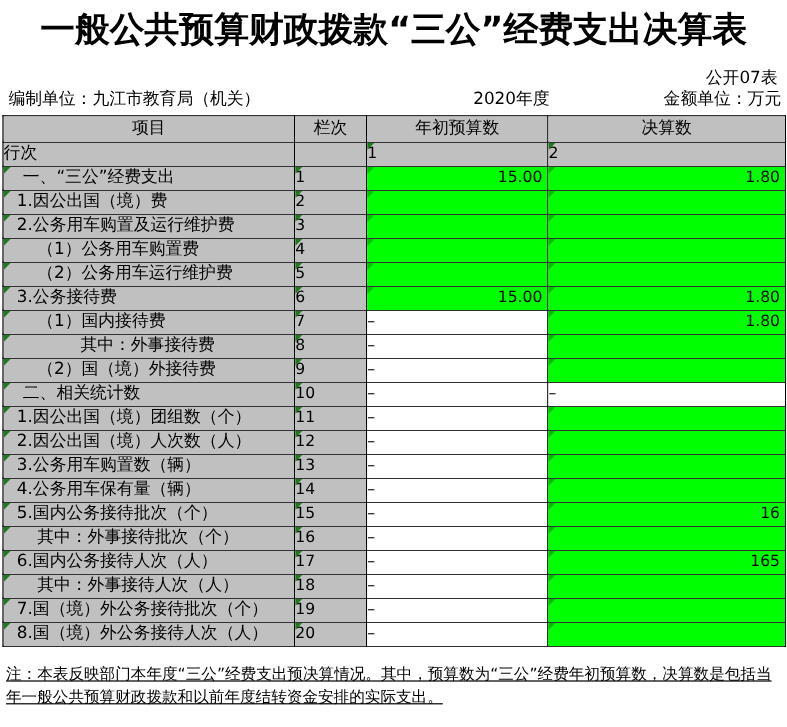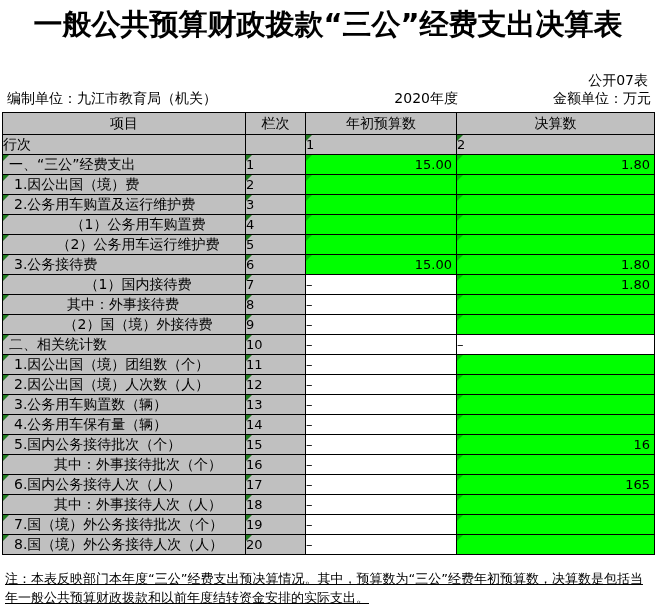--- a/index.html
+++ b/index.html
@@ -16,21 +16,21 @@
     background:#ffffff;
     font-family:"DejaVu Sans","Liberation Sans",sans-serif;
     color:#000;
   }
   .page{width:656px;height:606px;position:relative;overflow:hidden;background:#fff;}
   .title{
     padding-top:5px;height:52px;
     text-align:center;font-size:29px;font-weight:bold;
     white-space:nowrap;letter-spacing:0;
   }
-  .pub-code{height:18px;margin-top:20px;text-align:right;padding-right:8px;font-size:14px;}
+  .pub-code{height:18px;margin-top:4px;text-align:right;padding-right:8px;font-size:14px;}
   .meta-row{position:relative;height:20px;font-size:14px;}
   .meta-left{position:absolute;left:7px;top:0;}
   .meta-year{position:absolute;left:307px;top:0;width:151px;text-align:right;}
   .meta-unit{position:absolute;right:5px;top:0;}
   table.budget-table{
     border-collapse:collapse;table-layout:fixed;
     width:652px;margin:2px 2px 14px 2px;
   }
   .c-item{width:243px;}
   .c-lane{width:60px;}
@@ -42,23 +42,23 @@
     padding:0;position:relative;overflow:hidden;white-space:nowrap;
     font-size:14px;font-weight:normal;
   }
   th{background:var(--gray);height:21px;line-height:21px;text-align:center;}
   td.gray{background:var(--gray);}
   td.green{background:var(--green);}
   td.white{background:#ffffff;}
   .al-center{text-align:left;}
   .al-right{text-align:right;padding-right:4px;}
   .num{font-size:13px;}
-  .ind0{padding-left:6px;}
+  .ind0{padding-left:16px;}
   .ind1{padding-left:11px;}
-  .ind2{padding-left:28px;text-align:center;}
+  .ind2{padding-left:28px;}
   .ind3{padding-left:64px;}
   
   .mk::before{
     content:"";position:absolute;left:0;top:0;width:0;height:0;
     border-top:6px solid var(--marker-dark-green);
     border-right:6px solid transparent;
   }
   .mkg::before{
     content:"";position:absolute;left:0;top:0;width:0;height:0;
     border-top:6px solid var(--marker-on-green);

